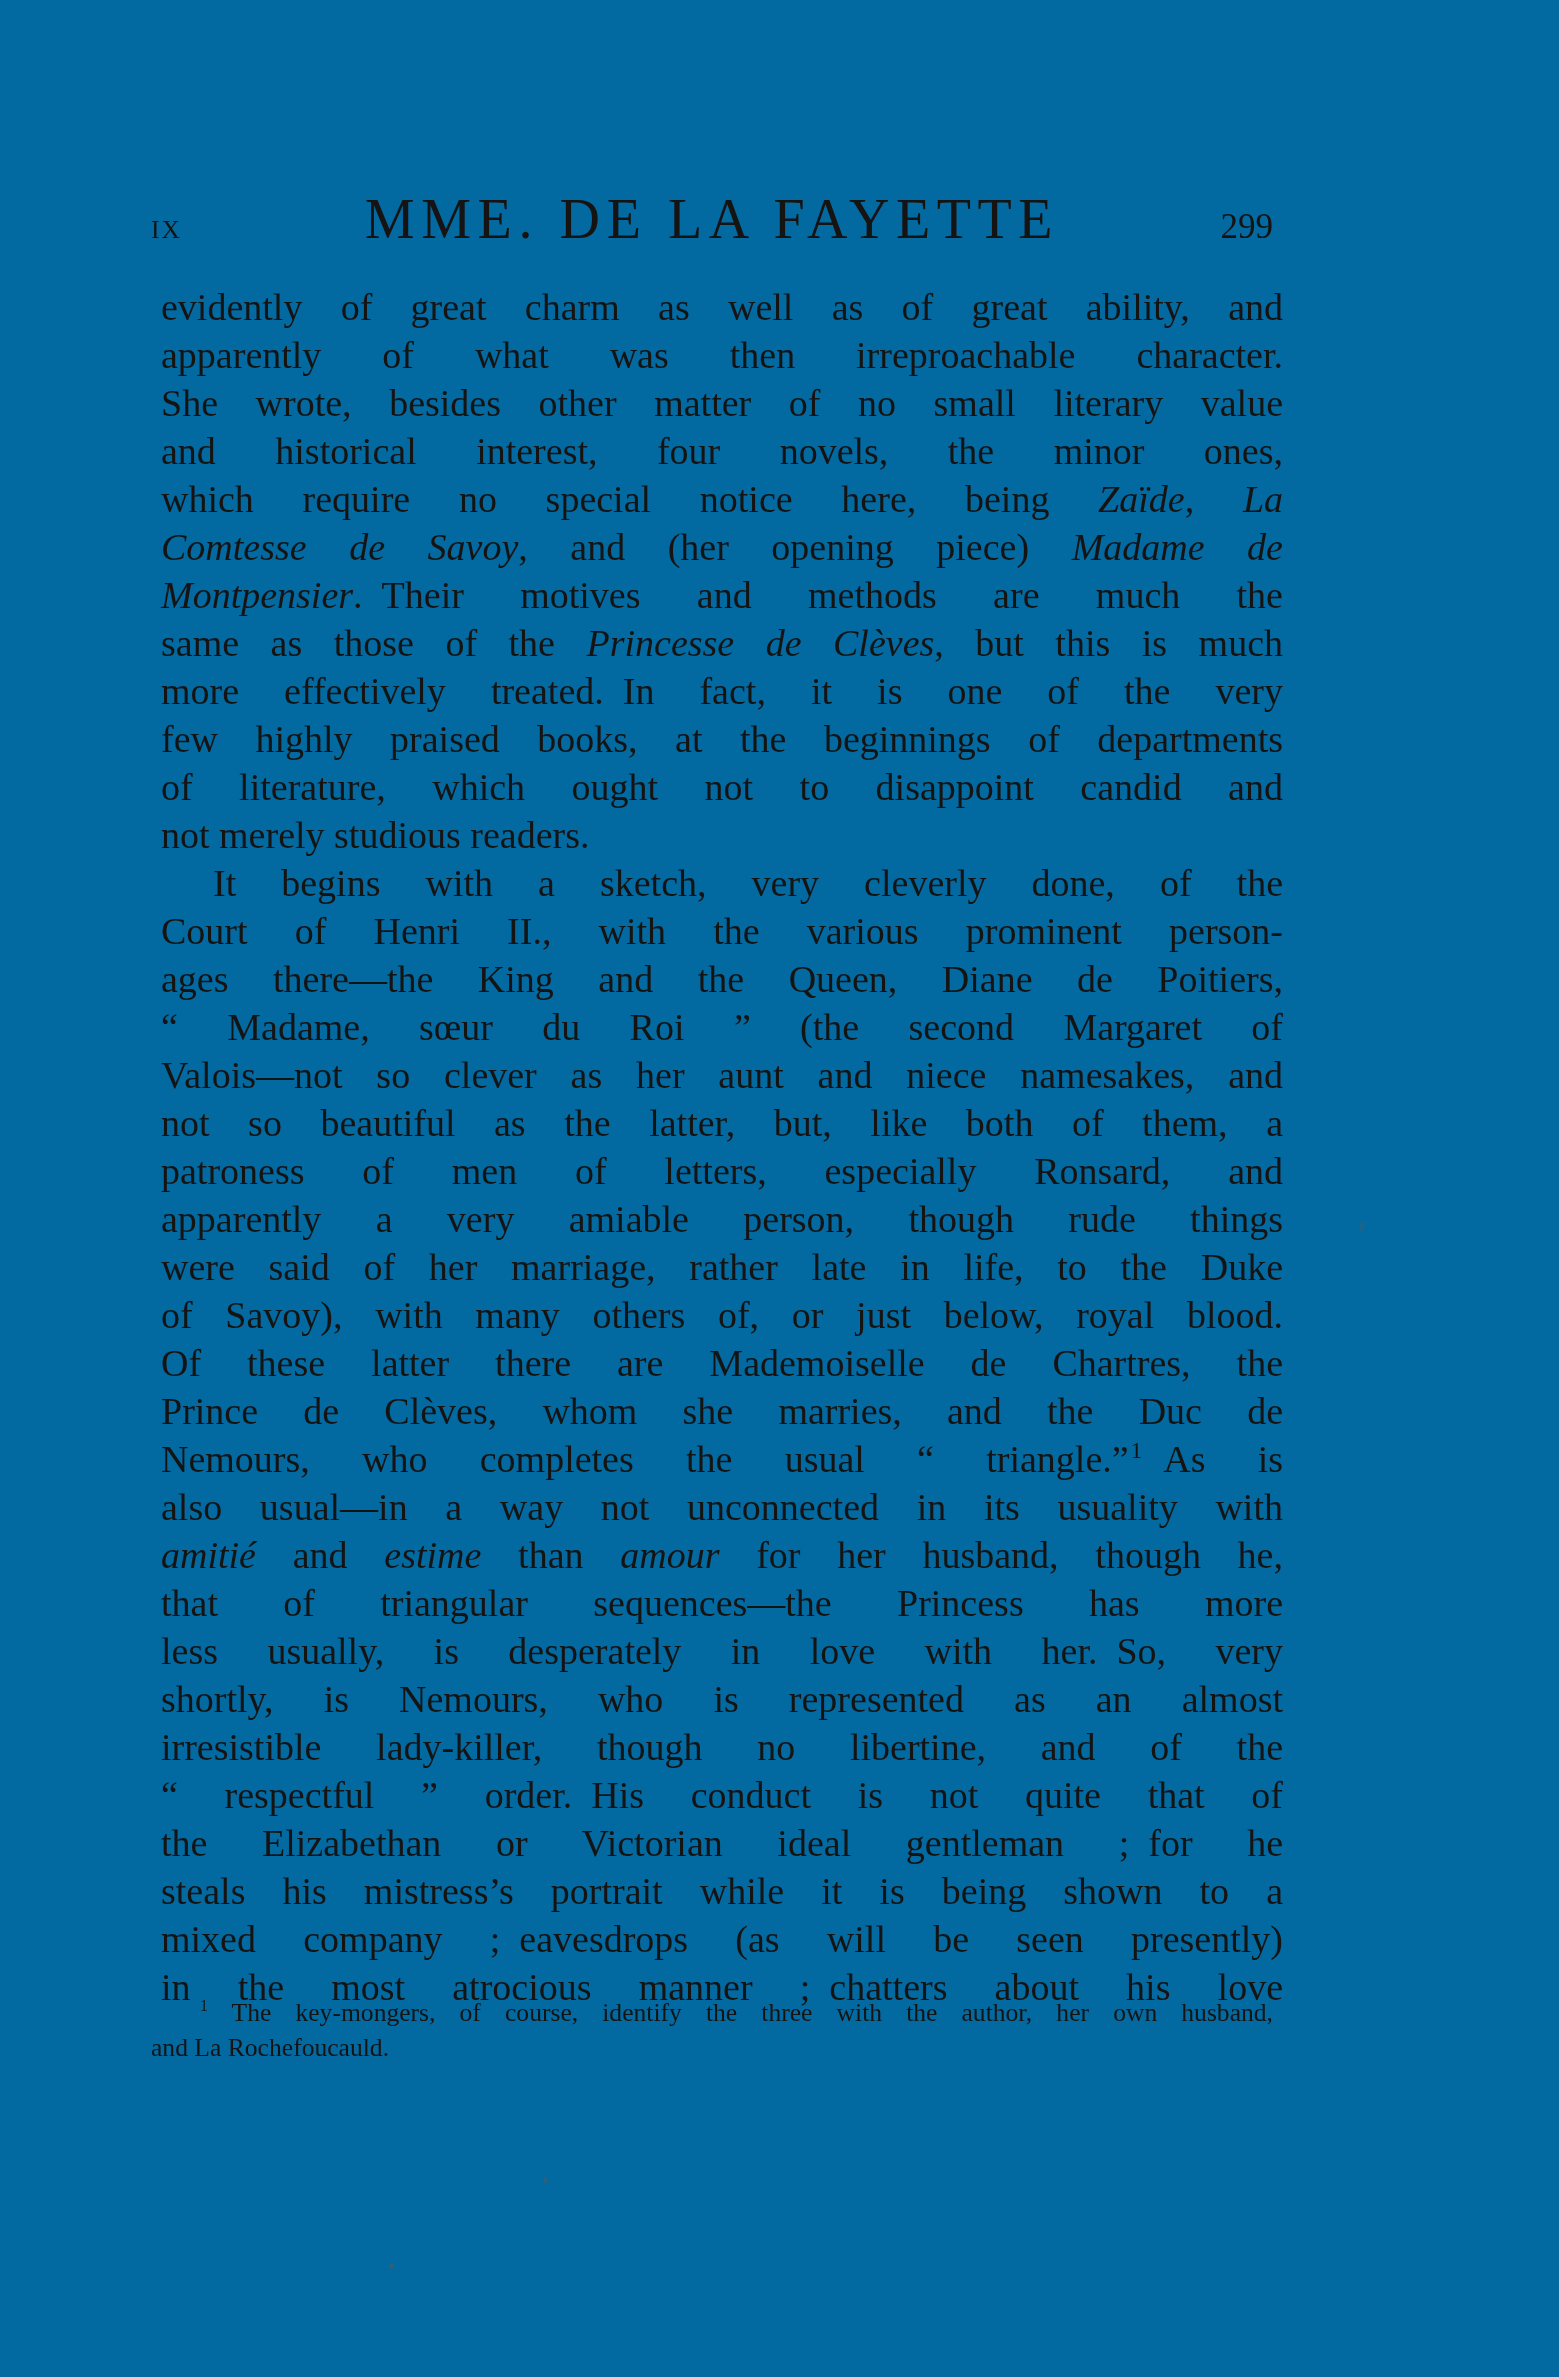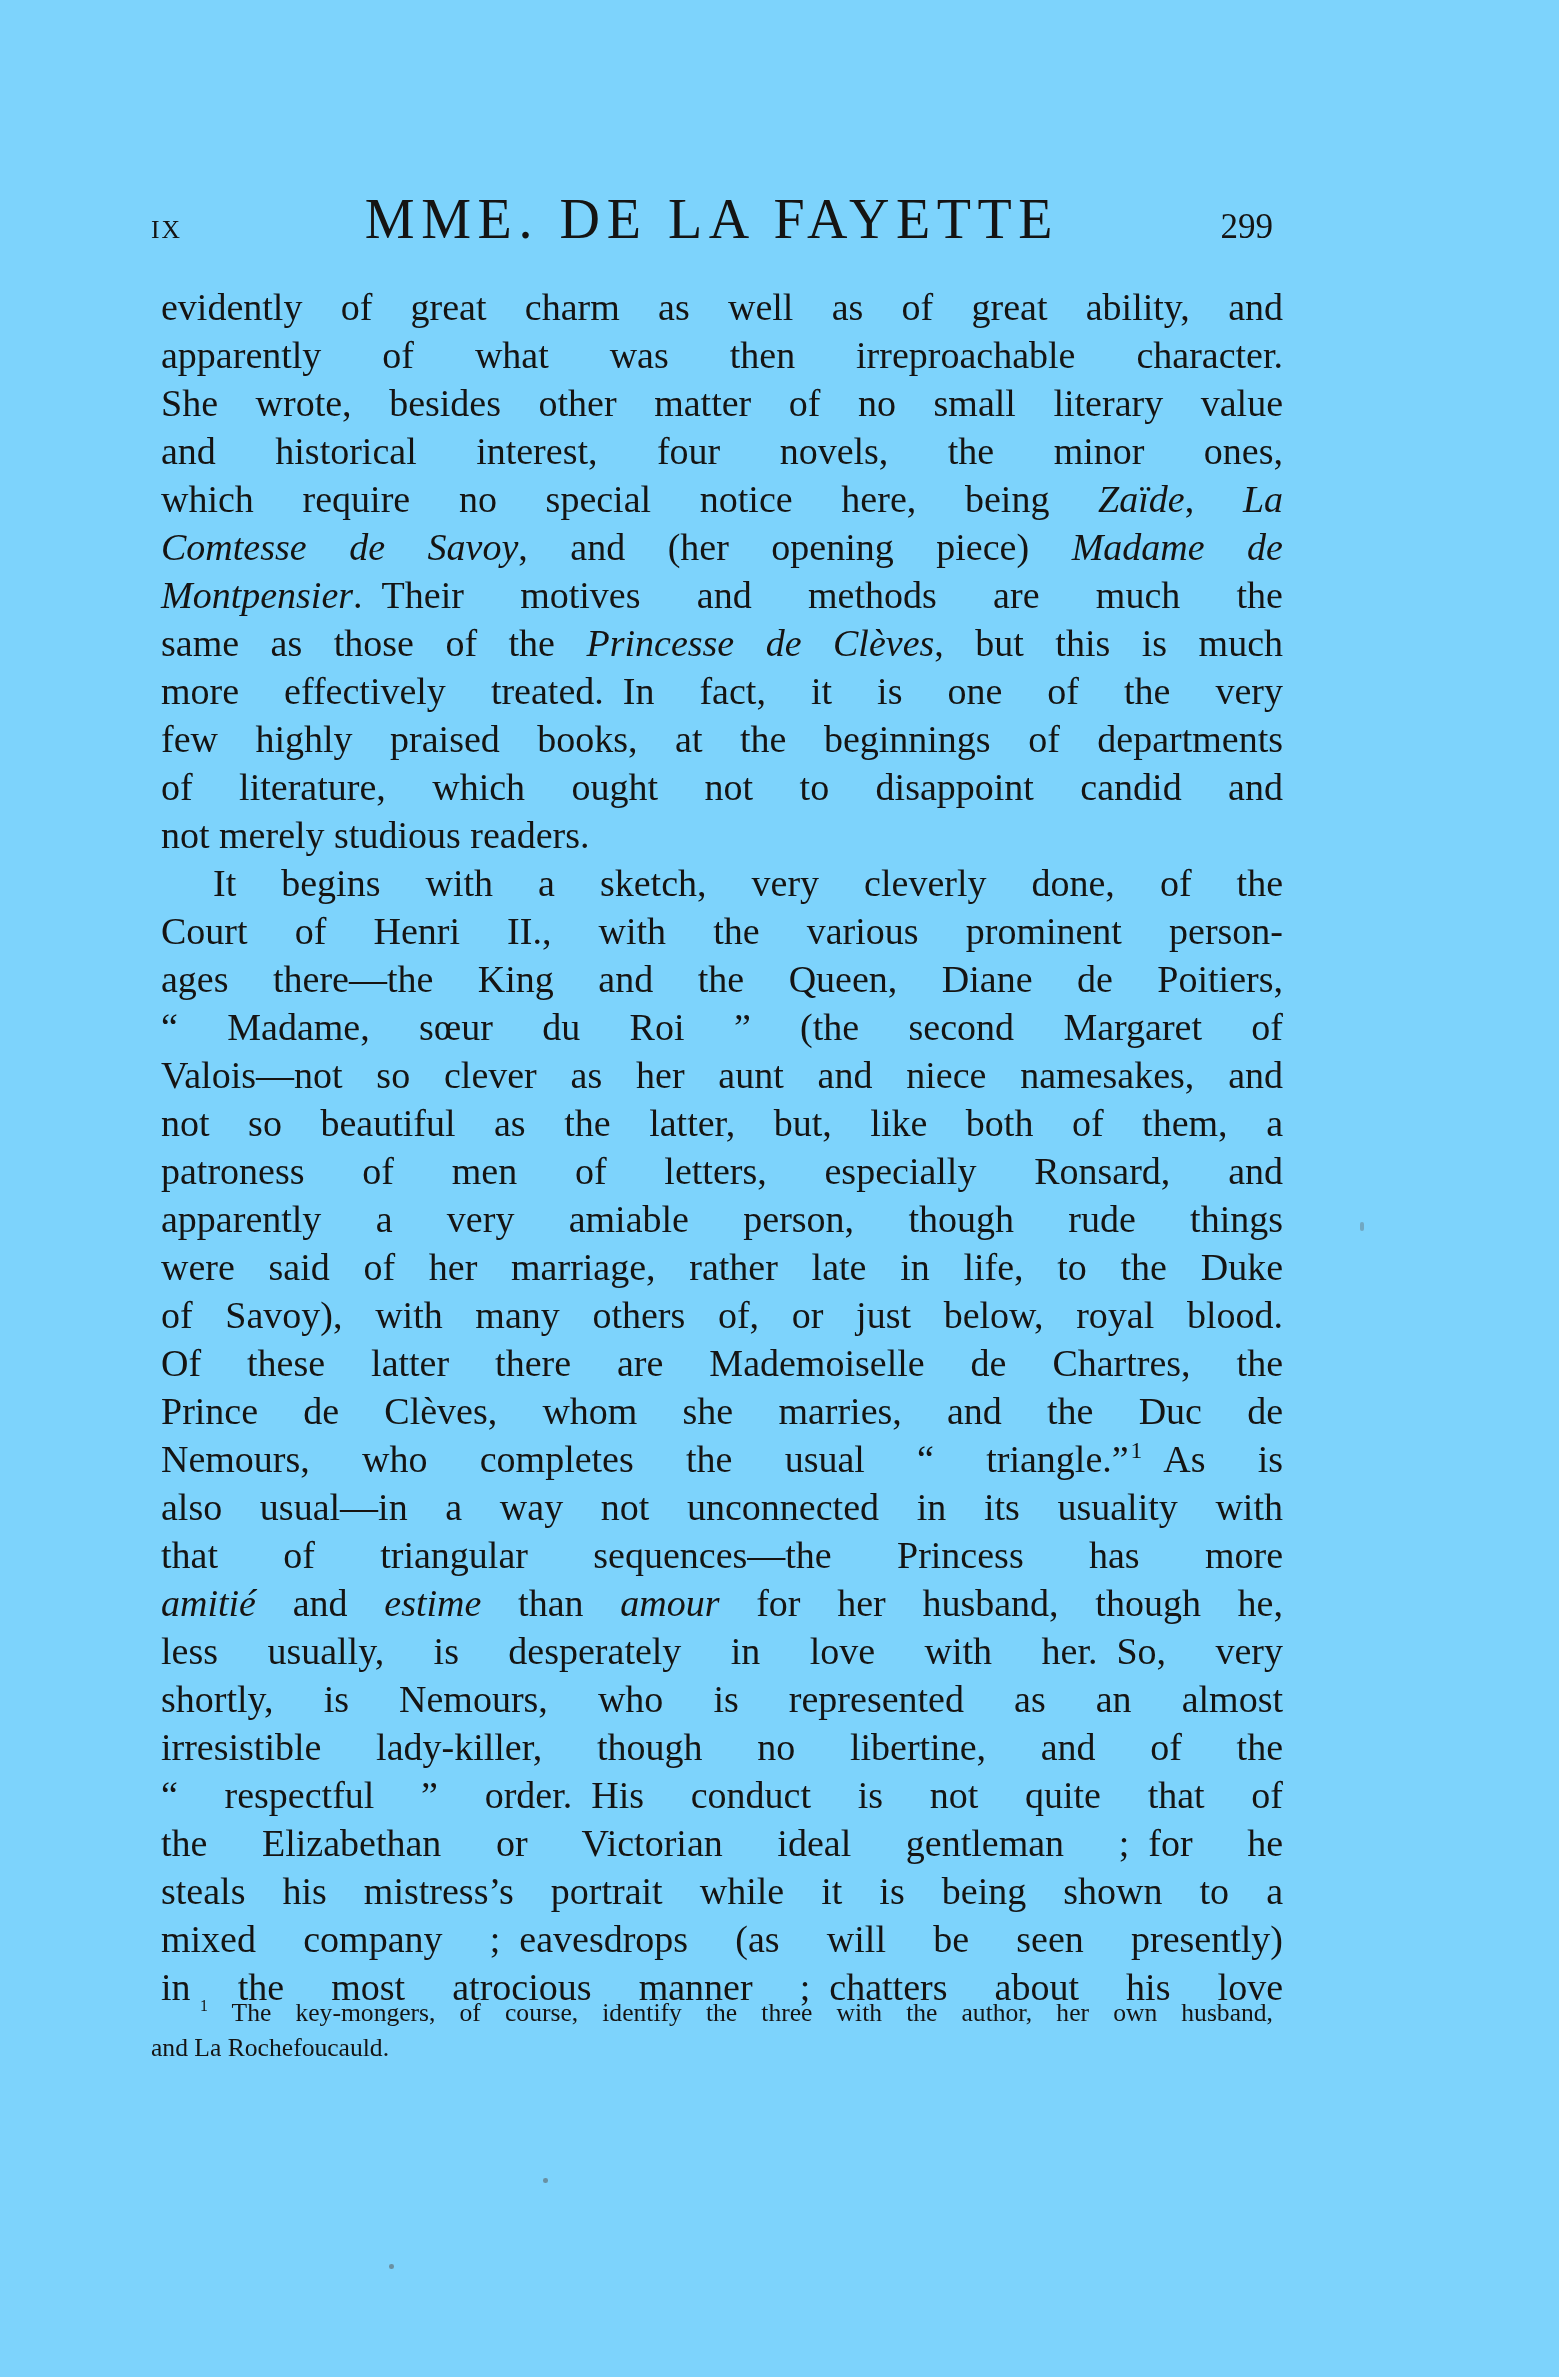--- a/index.html
+++ b/index.html
@@ -1,20 +1,20 @@
 <!DOCTYPE html>
 <html style="font-size:15px"><head>
 <meta charset="utf-8">
 <style>
   html, body { margin: 0; padding: 0; background: #e8e8e6; }
   .page {
     position: relative;
     width: 1560px;
     height: 2377px;
-    background: #7dd3fc;
+    background: #0369a1;
     font-family: "Liberation Serif", "DejaVu Serif", serif;
     color: #151413;
     overflow: hidden;
   }
   .content {
     position: absolute;
     left: 151px;
     top: 0;
     width: 1122px;
   }
@@ -123,22 +123,22 @@
         <div class="line"><span>Valois—not so clever as her aunt and niece namesakes, and</span></div>
         <div class="line"><span>not so beautiful as the latter, but, like both of them, a</span></div>
         <div class="line"><span>patroness of men of letters, especially Ronsard, and</span></div>
         <div class="line"><span>apparently a very amiable person, though rude things</span></div>
         <div class="line"><span>were said of her marriage, rather late in life, to the Duke</span></div>
         <div class="line"><span>of Savoy), with many others of, or just below, royal blood.</span></div>
         <div class="line"><span>Of these latter there are Mademoiselle de Chartres, the</span></div>
         <div class="line"><span>Prince de Clèves, whom she marries, and the Duc de</span></div>
         <div class="line"><span>Nemours, who completes the usual “ triangle.”</span><sup>1</sup><span> As is</span></div>
         <div class="line"><span>also usual—in a way not unconnected in its usuality with</span></div>
+        <div class="line"><em>amitié</em><span> and </span><em>estime</em><span> than </span><em>amour</em><span> for her husband, though he,</span></div>
         <div class="line"><span>that of triangular sequences—the Princess has more</span></div>
-        <div class="line"><em>amitié</em><span> and </span><em>estime</em><span> than </span><em>amour</em><span> for her husband, though he,</span></div>
         <div class="line"><span>less usually, is desperately in love with her. So, very</span></div>
         <div class="line"><span>shortly, is Nemours, who is represented as an almost</span></div>
         <div class="line"><span>irresistible lady-killer, though no libertine, and of the</span></div>
         <div class="line"><span>“ respectful ” order. His conduct is not quite that of</span></div>
         <div class="line"><span>the Elizabethan or Victorian ideal gentleman ; for he</span></div>
         <div class="line"><span>steals his mistress’s portrait while it is being shown to a</span></div>
         <div class="line"><span>mixed company ; eavesdrops (as will be seen presently)</span></div>
         <div class="line"><span>in the most atrocious manner ; chatters about his love</span></div>
       </div>
 

